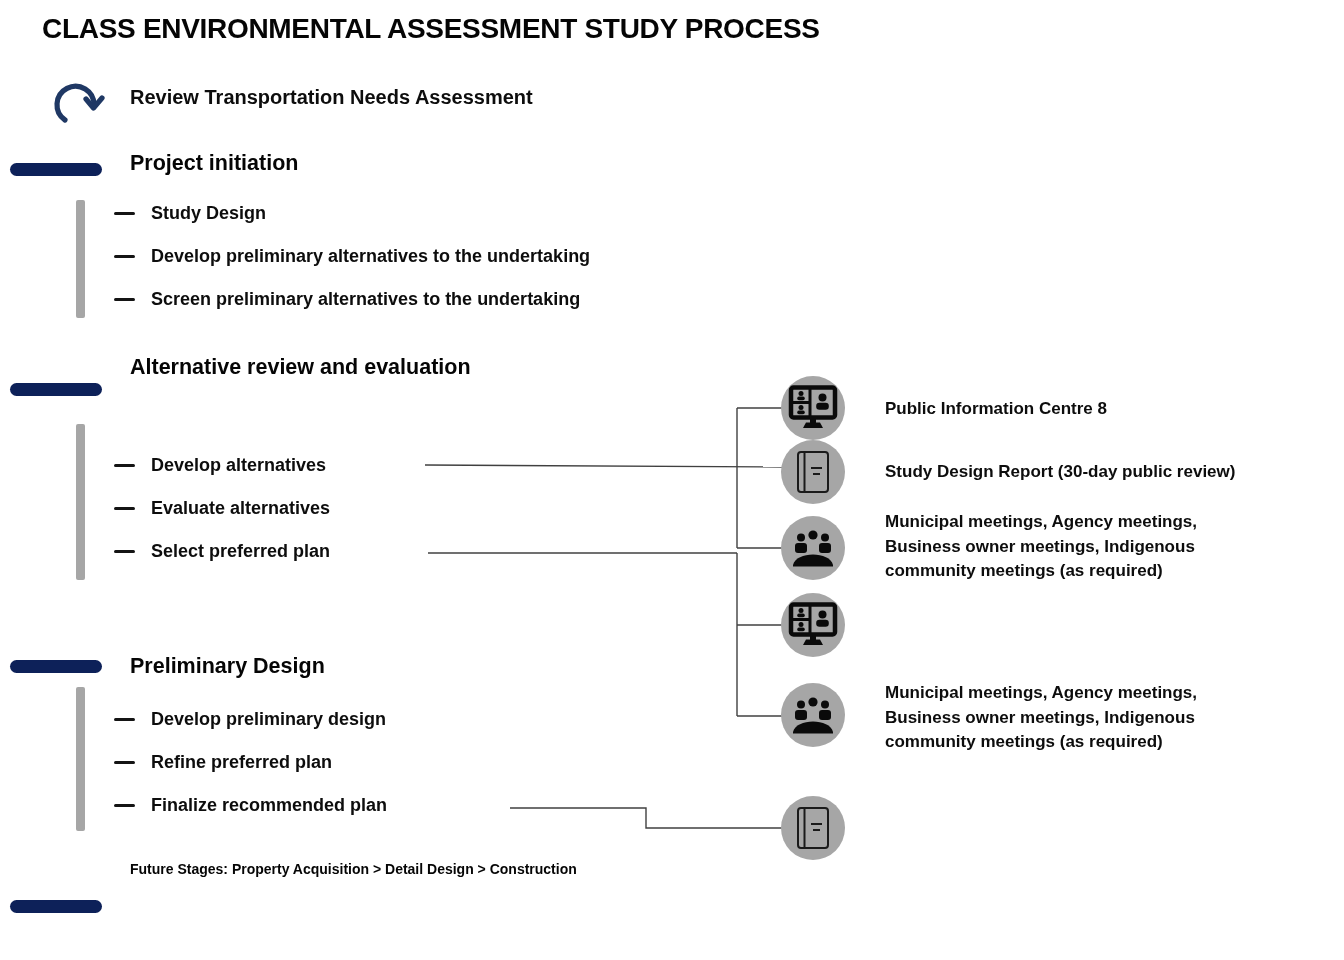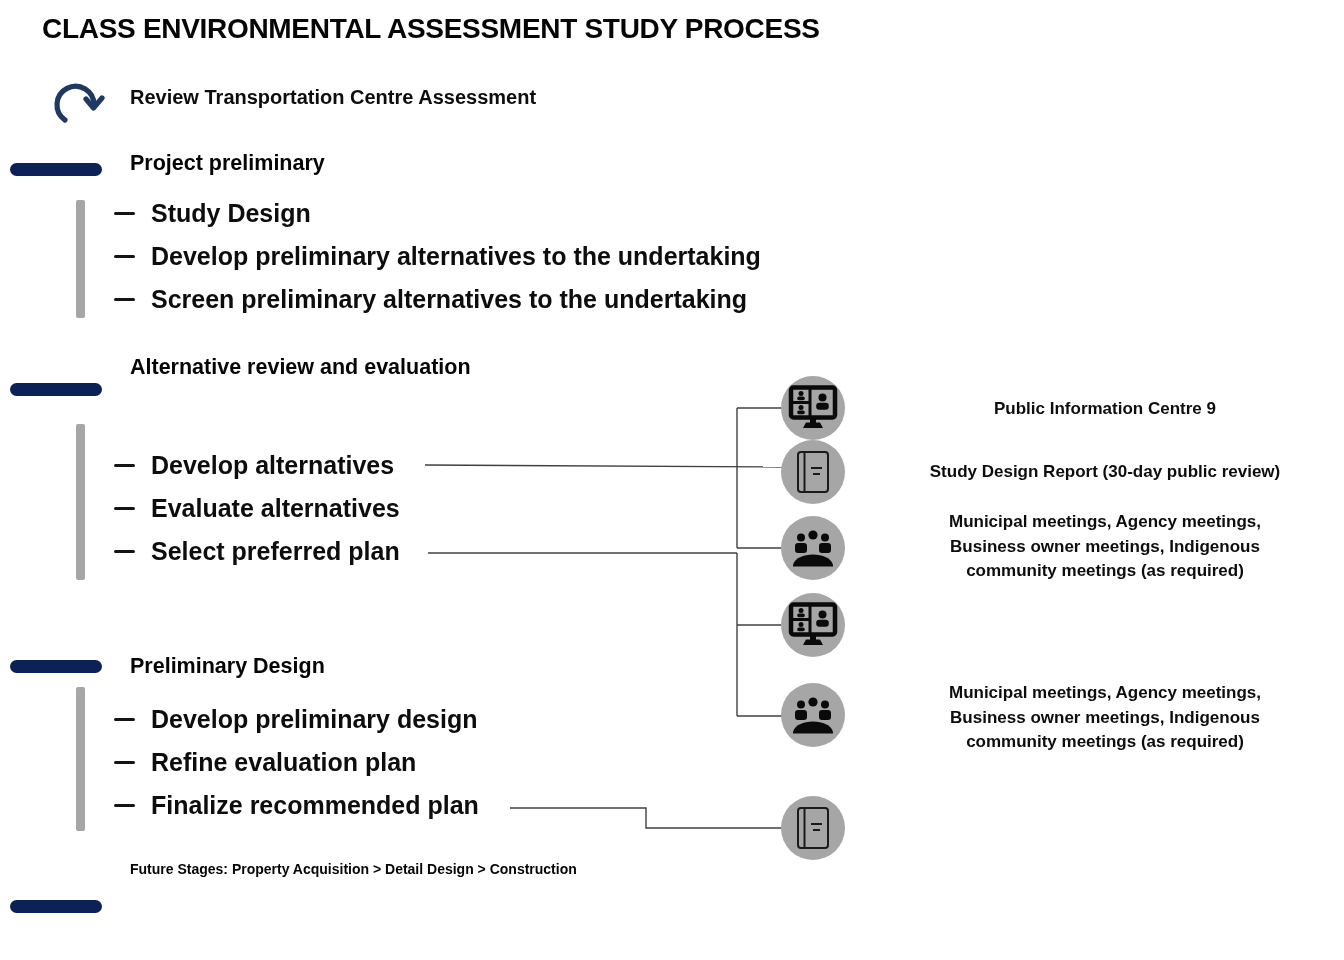--- a/index.html
+++ b/index.html
@@ -5,21 +5,20 @@
   * { margin: 0; padding: 0; box-sizing: border-box; }
   html, body { background: #ffffff; }
   .canvas {
     position: relative;
     width: 1344px;
     height: 960px;
     background: #ffffff;
     font-family: "Liberation Sans", sans-serif;
     color: #0d0d0d;
     overflow: hidden;
-    text-align: center;
   }
   .abs { position: absolute; }
 
   .page-title {
     left: 42px; top: 13px;
     font-size: 28px; font-weight: 800; letter-spacing: -0.3px;
     color: #050505; white-space: nowrap;
   }
 
   .intro-arrow { left: 52px; top: 72px; width: 58px; height: 62px; }
@@ -44,21 +43,21 @@
   .task-row {
     left: 114px; height: 26px;
     display: flex; align-items: center;
   }
   .dash {
     width: 21px; height: 3px; background: #141414; border-radius: 2px;
     flex: 0 0 auto;
   }
   .task-label {
     margin-left: 16px;
-    font-size: 25px; font-weight: 700; white-space: nowrap;
+    font-size: 18px; font-weight: 700; white-space: nowrap;
   }
 
   .connectors { left: 0; top: 0; width: 1344px; height: 960px; pointer-events: none; }
 
   .milestone-circle {
     width: 64px; height: 64px; border-radius: 50%;
     background: #a6a6a6;
     display: flex; align-items: center; justify-content: center;
   }
   .milestone-label {
@@ -77,24 +76,24 @@
 <body>
 
 <div class="canvas">
 
   <div class="abs page-title">CLASS ENVIRONMENTAL ASSESSMENT STUDY PROCESS</div>
 
   <svg class="abs intro-arrow" viewBox="0 0 58 62">
     <path d="M13 48 A 18.5 18.5 0 1 1 42 33" fill="none" stroke="#1f3864" stroke-width="5.2" stroke-linecap="round"></path>
     <path d="M34 27 L41.5 36 L50 26" fill="none" stroke="#1f3864" stroke-width="5.2" stroke-linecap="round" stroke-linejoin="round"></path>
   </svg>
-  <div class="abs intro-label">Review Transportation Centre Assessment</div>
+  <div class="abs intro-label">Review Transportation Needs Assessment</div>
 
   <div class="abs phase-bar" style="top:163px"></div>
-  <div class="abs phase-heading" style="top:150px">Project preliminary</div>
+  <div class="abs phase-heading" style="top:150px">Project initiation</div>
   <div class="abs rail" style="top:200px; height:118px"></div>
   <div class="abs task-row" style="top:200px">
     <span class="dash"></span>
     <span class="task-label">Study Design</span>
   </div>
   <div class="abs task-row" style="top:243px">
     <span class="dash"></span>
     <span class="task-label">Develop preliminary alternatives to the undertaking</span>
   </div>
   <div class="abs task-row" style="top:286px">
@@ -120,21 +119,21 @@
 
   <div class="abs phase-bar" style="top:660px"></div>
   <div class="abs phase-heading" style="top:653px">Preliminary Design</div>
   <div class="abs rail" style="top:687px; height:144px"></div>
   <div class="abs task-row" style="top:706px">
     <span class="dash"></span>
     <span class="task-label">Develop preliminary design</span>
   </div>
   <div class="abs task-row" style="top:749px">
     <span class="dash"></span>
-    <span class="task-label">Refine evaluation plan</span>
+    <span class="task-label">Refine preferred plan</span>
   </div>
   <div class="abs task-row" style="top:792px">
     <span class="dash"></span>
     <span class="task-label">Finalize recommended plan</span>
   </div>
 
   <div class="abs phase-bar" style="top:900px"></div>
   <div class="abs phase-heading" style="top:856px; font-size:14px">Future Stages: Property Acquisition &gt; Detail Design &gt; Construction</div>
 
   <svg class="abs connectors" viewBox="0 0 1344 960">
@@ -160,21 +159,21 @@
       <rect x="9.2" y="11.6" width="7.6" height="3.6" rx="1.8" fill="#0a0a0a"></rect>
       <circle cx="13" cy="22.5" r="2.5" fill="#0a0a0a"></circle>
       <rect x="9.2" y="25.6" width="7.6" height="3.6" rx="1.8" fill="#0a0a0a"></rect>
       <circle cx="34.5" cy="12.5" r="4" fill="#0a0a0a"></circle>
       <rect x="28.2" y="17.8" width="12.6" height="7" rx="3.2" fill="#0a0a0a"></rect>
       <rect x="22" y="32" width="6" height="6" fill="#0a0a0a"></rect>
       <path d="M15 43 L35 43 L32 37.5 L18 37.5 Z" fill="#0a0a0a"></path>
     </svg>
   </div>
   <div class="abs milestone-label" style="top:409px">
-    <div>Public Information Centre 9</div>
+    <div>Public Information Centre 8</div>
   </div>
 
   <div class="abs milestone-circle c2">
     <svg width="44" height="48" viewBox="0 0 44 48">
       <rect x="7" y="4" width="30" height="40" rx="3" fill="none" stroke="#1a1a1a" stroke-width="2"></rect>
       <line x1="13.5" y1="4" x2="13.5" y2="44" stroke="#1a1a1a" stroke-width="2"></line>
       <line x1="20" y1="20" x2="31" y2="20" stroke="#1a1a1a" stroke-width="2"></line>
       <line x1="22" y1="26" x2="29" y2="26" stroke="#1a1a1a" stroke-width="2"></line>
     </svg>
   </div>

